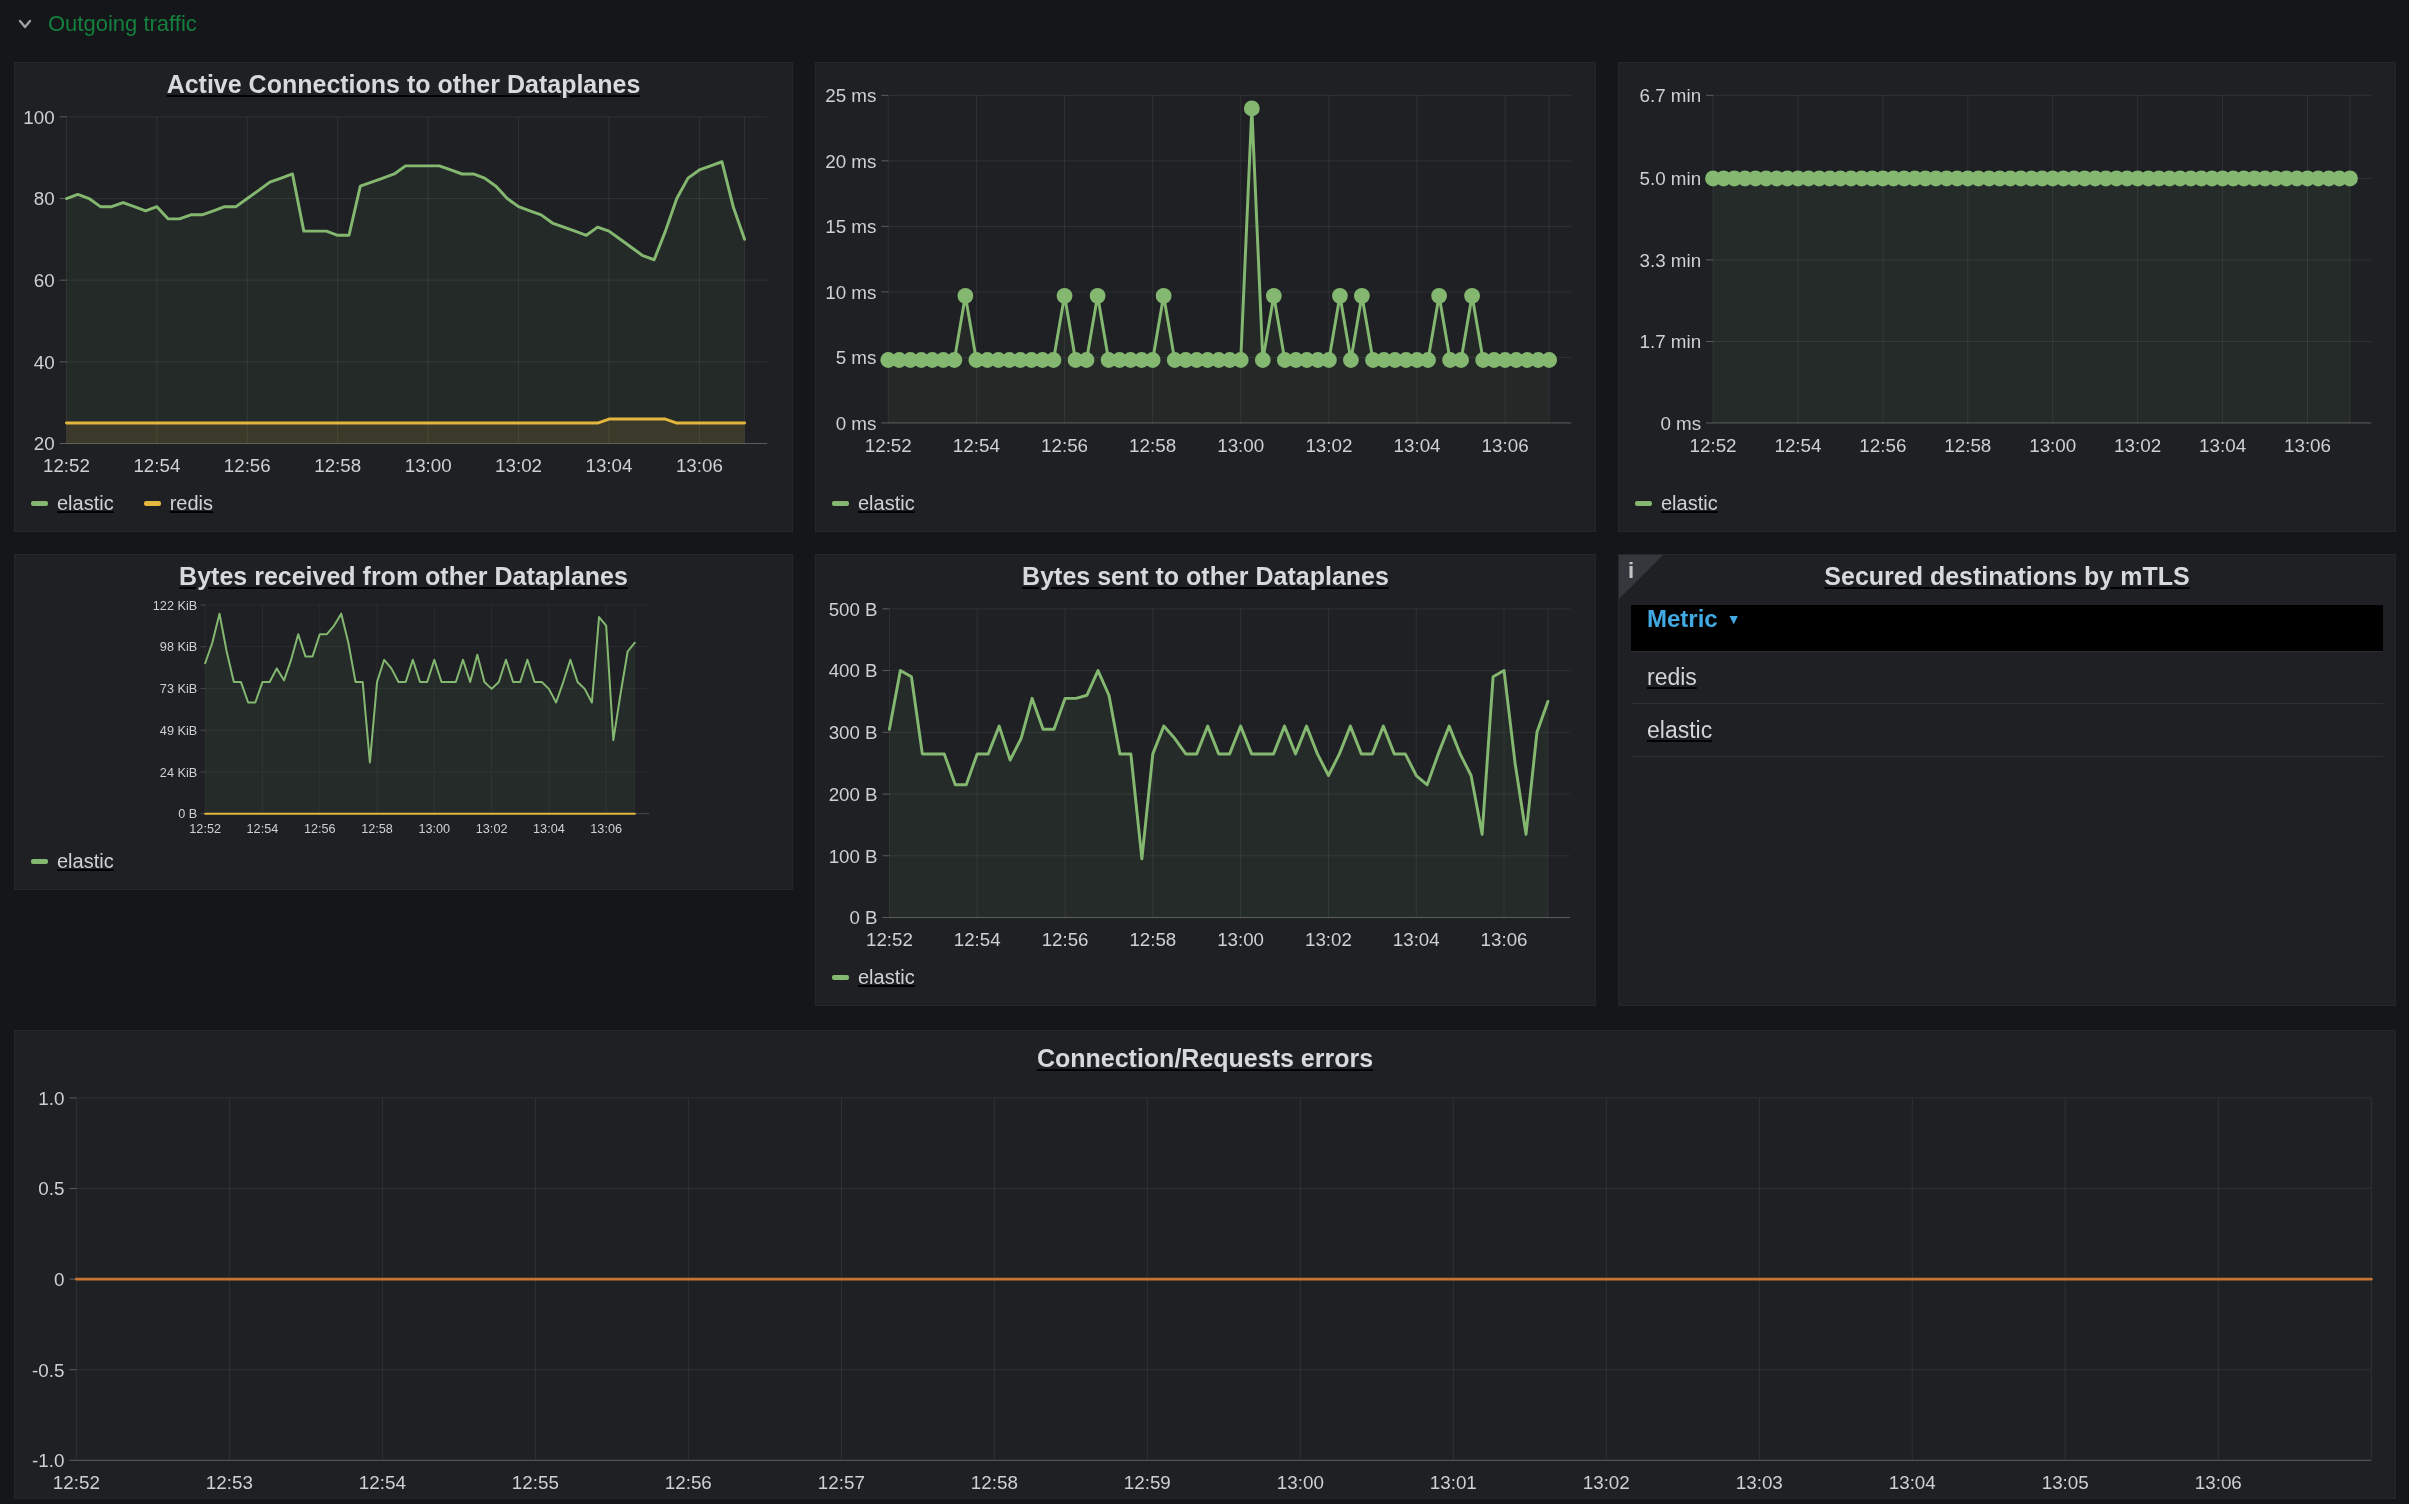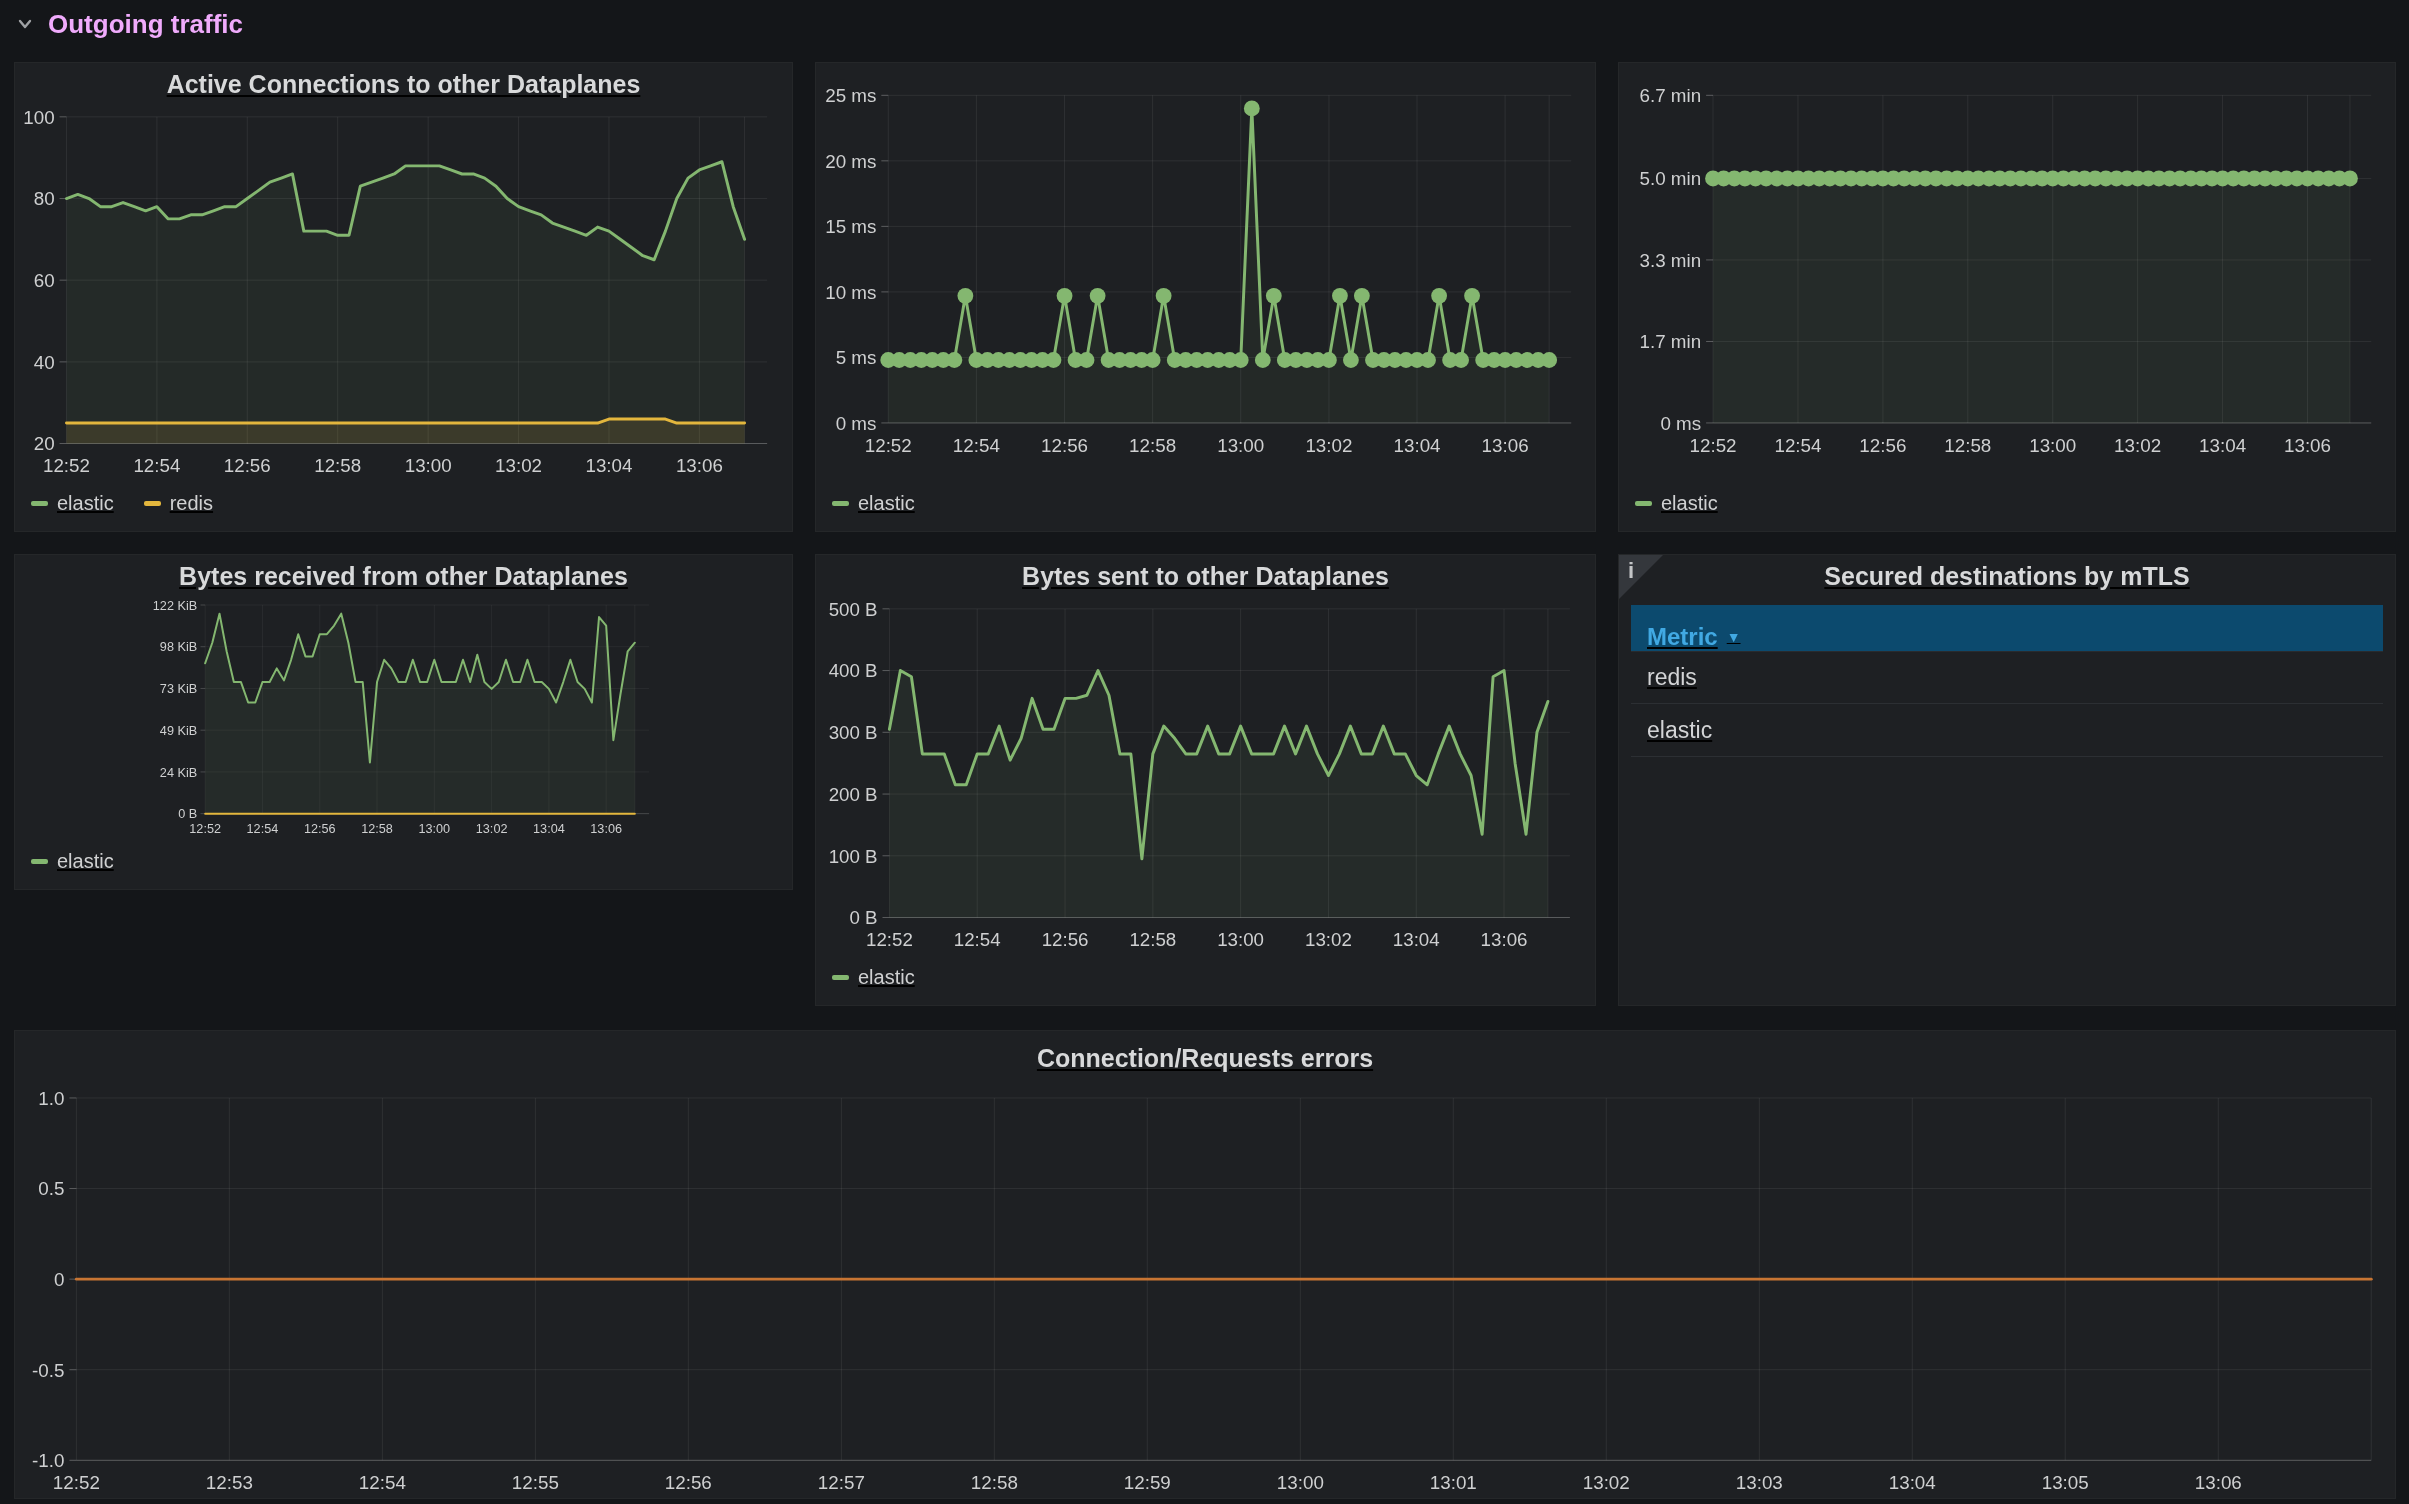--- a/index.html
+++ b/index.html
@@ -1,33 +1,33 @@
 <!DOCTYPE html>
 <html><head>
 <meta charset="utf-8">
 <style>
   html,body{margin:0;padding:0;background:#141619;font-family:"Liberation Sans",sans-serif;}
   #stage{position:relative;width:2410px;height:1505px;background:#141619;overflow:hidden;}
   .row-header{position:absolute;left:14px;top:6px;height:36px;display:flex;align-items:center;gap:12px;cursor:pointer;}
   .row-header .chev{width:22px;height:22px;display:inline-flex;align-items:center;justify-content:center;}
-  .row-title{color:#f0abfc;font-size:26px;font-weight:700;}
+  .row-title{color:#15803d;font-size:22px;font-weight:400;}
   .panel{position:absolute;background:#1e2023;border:1px solid rgba(255,255,255,0.03);display:flex;flex-direction:column;box-sizing:border-box;text-decoration:underline;}
   .panel-title{flex:0 0 42px;margin:0;display:flex;align-items:center;justify-content:center;color:#d8d9da;font-size:25px;font-weight:700;cursor:pointer;}
   .panel-title.tall{flex:0 0 55px;}
   .chart{flex:1 1 auto;min-height:0;position:relative;}
   svg{font-family:"Liberation Sans",sans-serif;display:block;}
   .tick{fill:#cfd0d1;font-size:19px;}
   .legend{flex:0 0 44px;display:flex;align-items:center;gap:30px;padding:0 0 6px 16px;}
   .legend-item{display:inline-flex;align-items:center;gap:9px;color:#d0d1d2;font-size:20px;cursor:pointer;}
   .swatch{display:inline-block;width:17px;height:5px;border-radius:2px;}
   
   .info-corner{position:absolute;left:0;top:0;width:44px;height:44px;clip-path:polygon(0 0,100% 0,0 100%);background:#34373c;z-index:2;cursor:pointer;}
   .info-corner span{position:absolute;left:9px;top:3px;color:#c3c5c7;font-size:22px;font-weight:700;}
   .table{padding:8px 12px 0 12px;}
-  .thead{height:46px;background:#0c4a6e;display:flex;align-items:flex-end;padding:0 16px;box-shadow:0 1px 0 rgba(255,255,255,0.05);}
+  .thead{height:46px;background:#000000;display:flex;align-items:flex-start;padding:0 16px;box-shadow:0 1px 0 rgba(255,255,255,0.05);}
   .th{font-size:24px;font-weight:700;display:inline-flex;align-items:center;gap:9px;cursor:pointer;}
   .sort-caret{font-size:14px;line-height:1;}
   .tr{height:52px;display:flex;align-items:center;padding:0 16px;border-bottom:1px solid #2c2f33;color:#d3d4d6;font-size:23px;}
 </style>
 </head>
 <body>
 
 <div id="stage">
 
   <header class="row-header">

